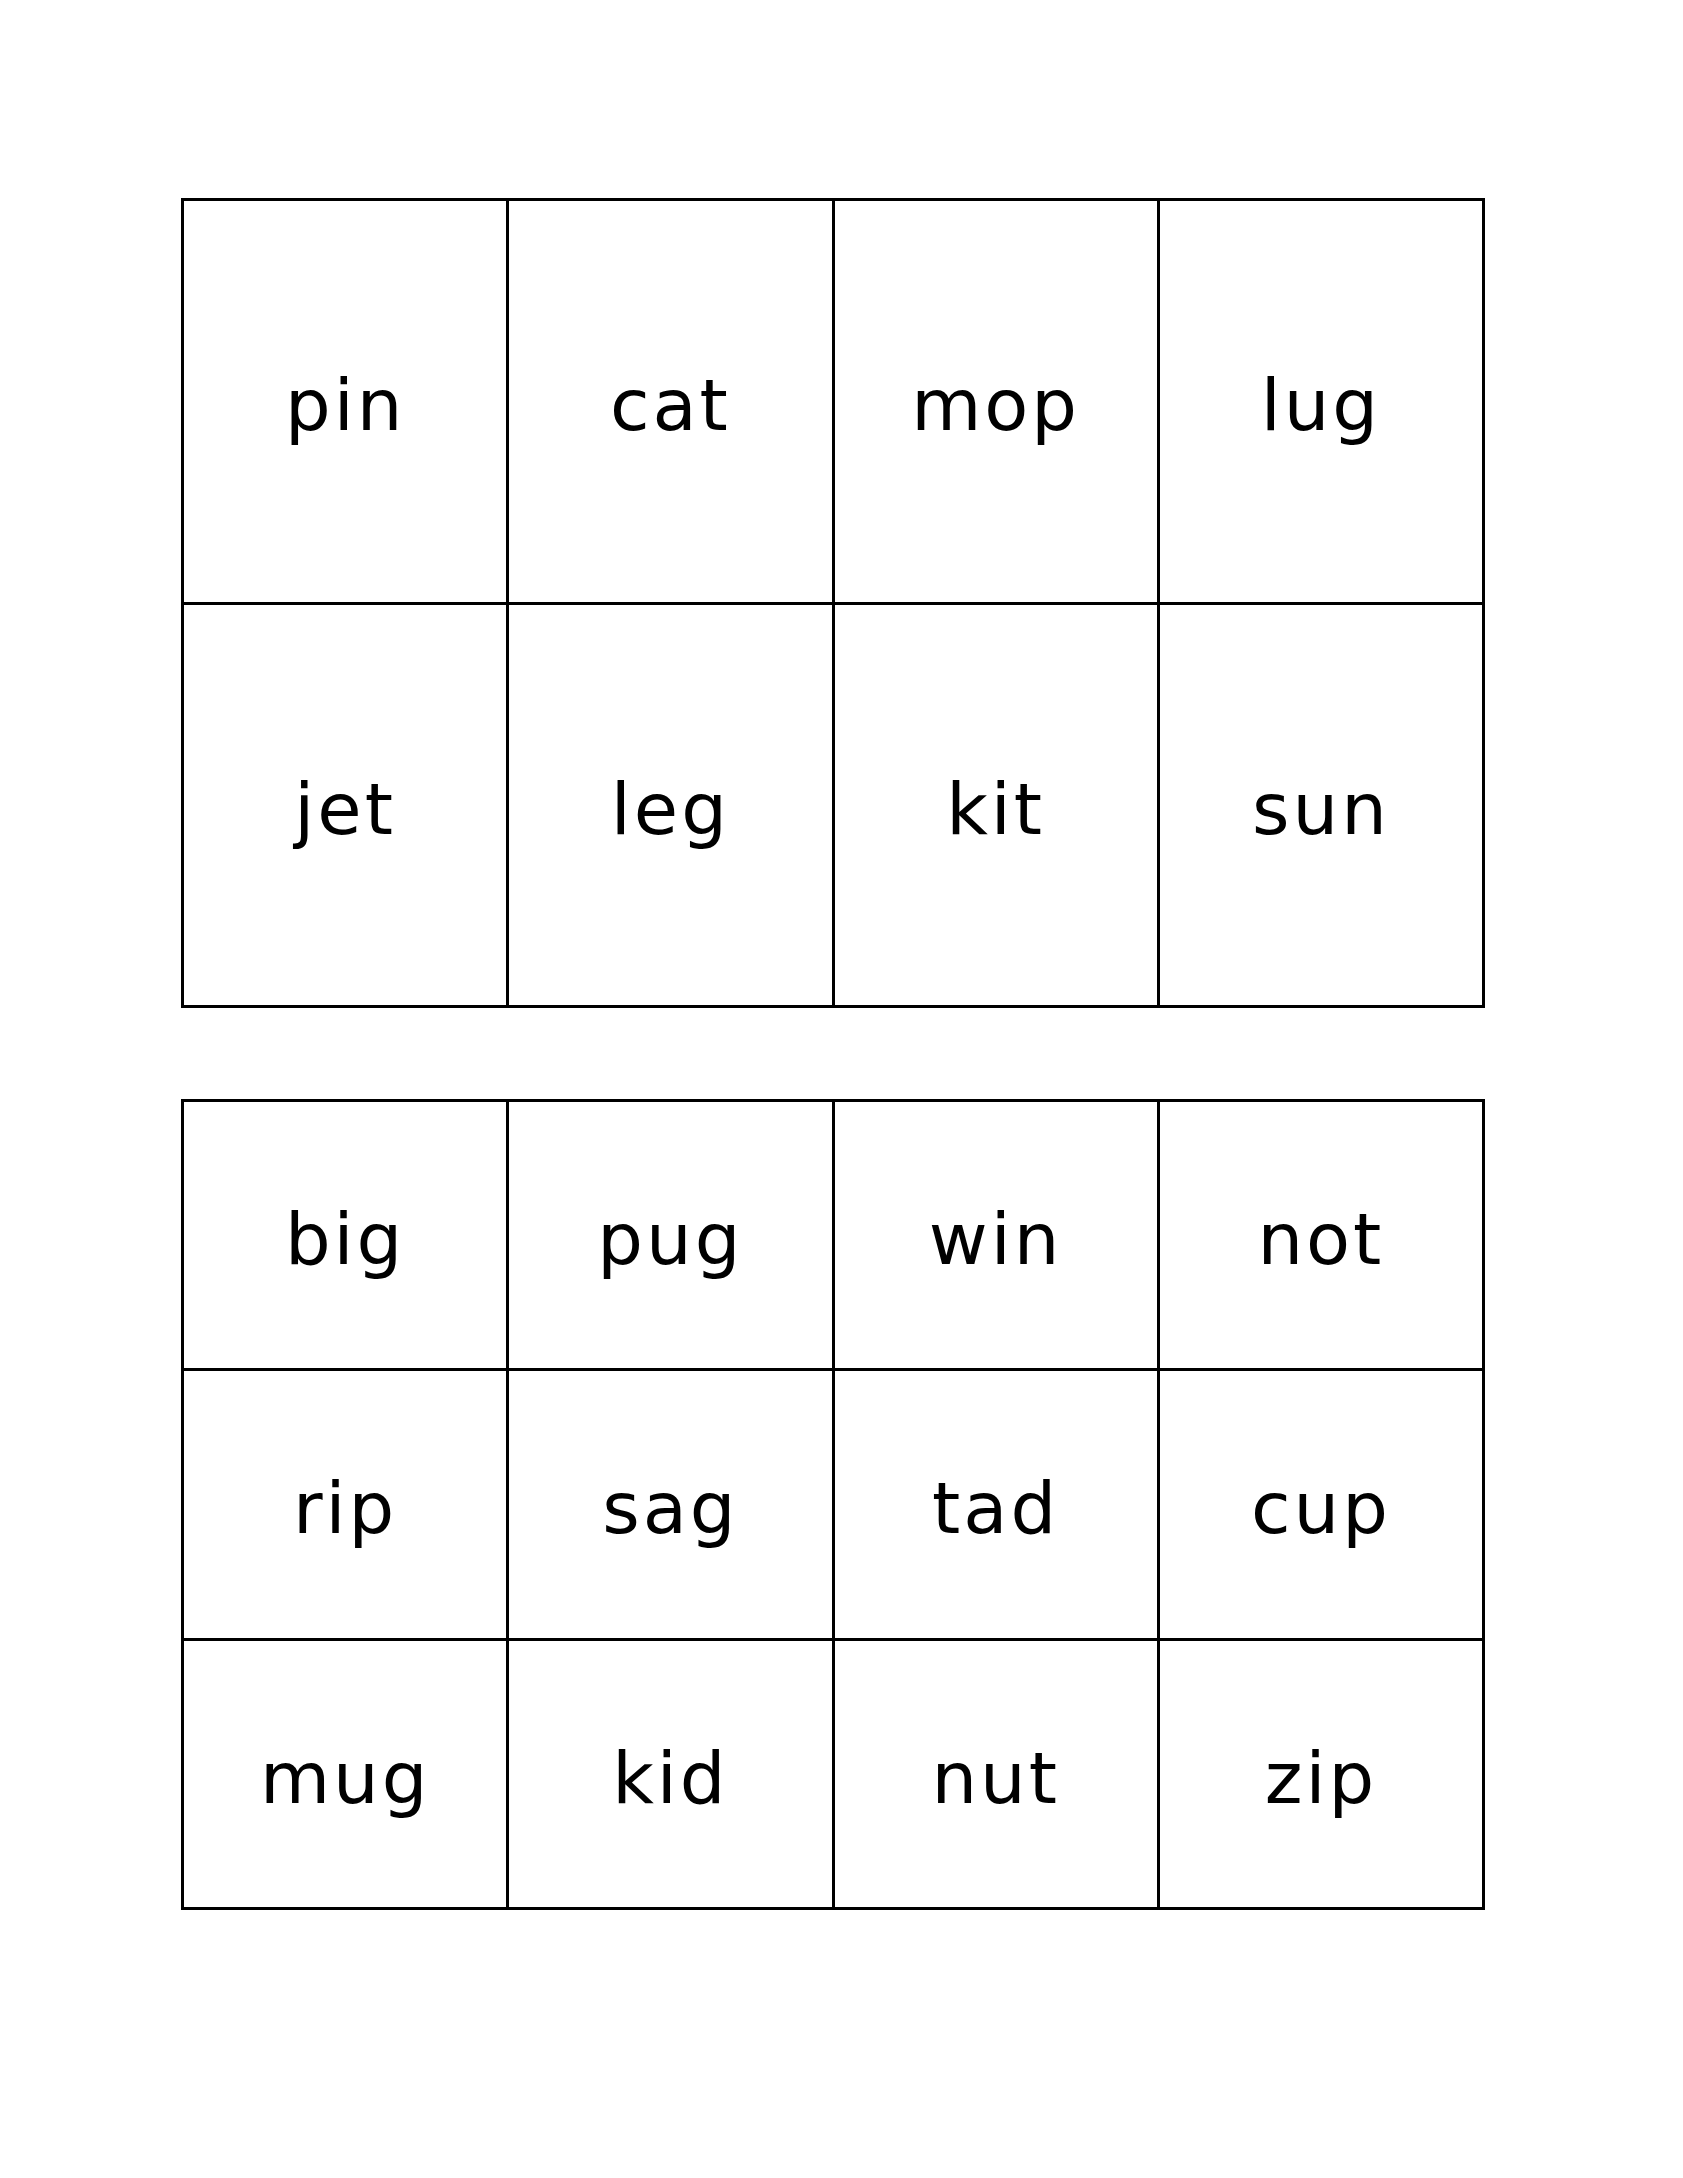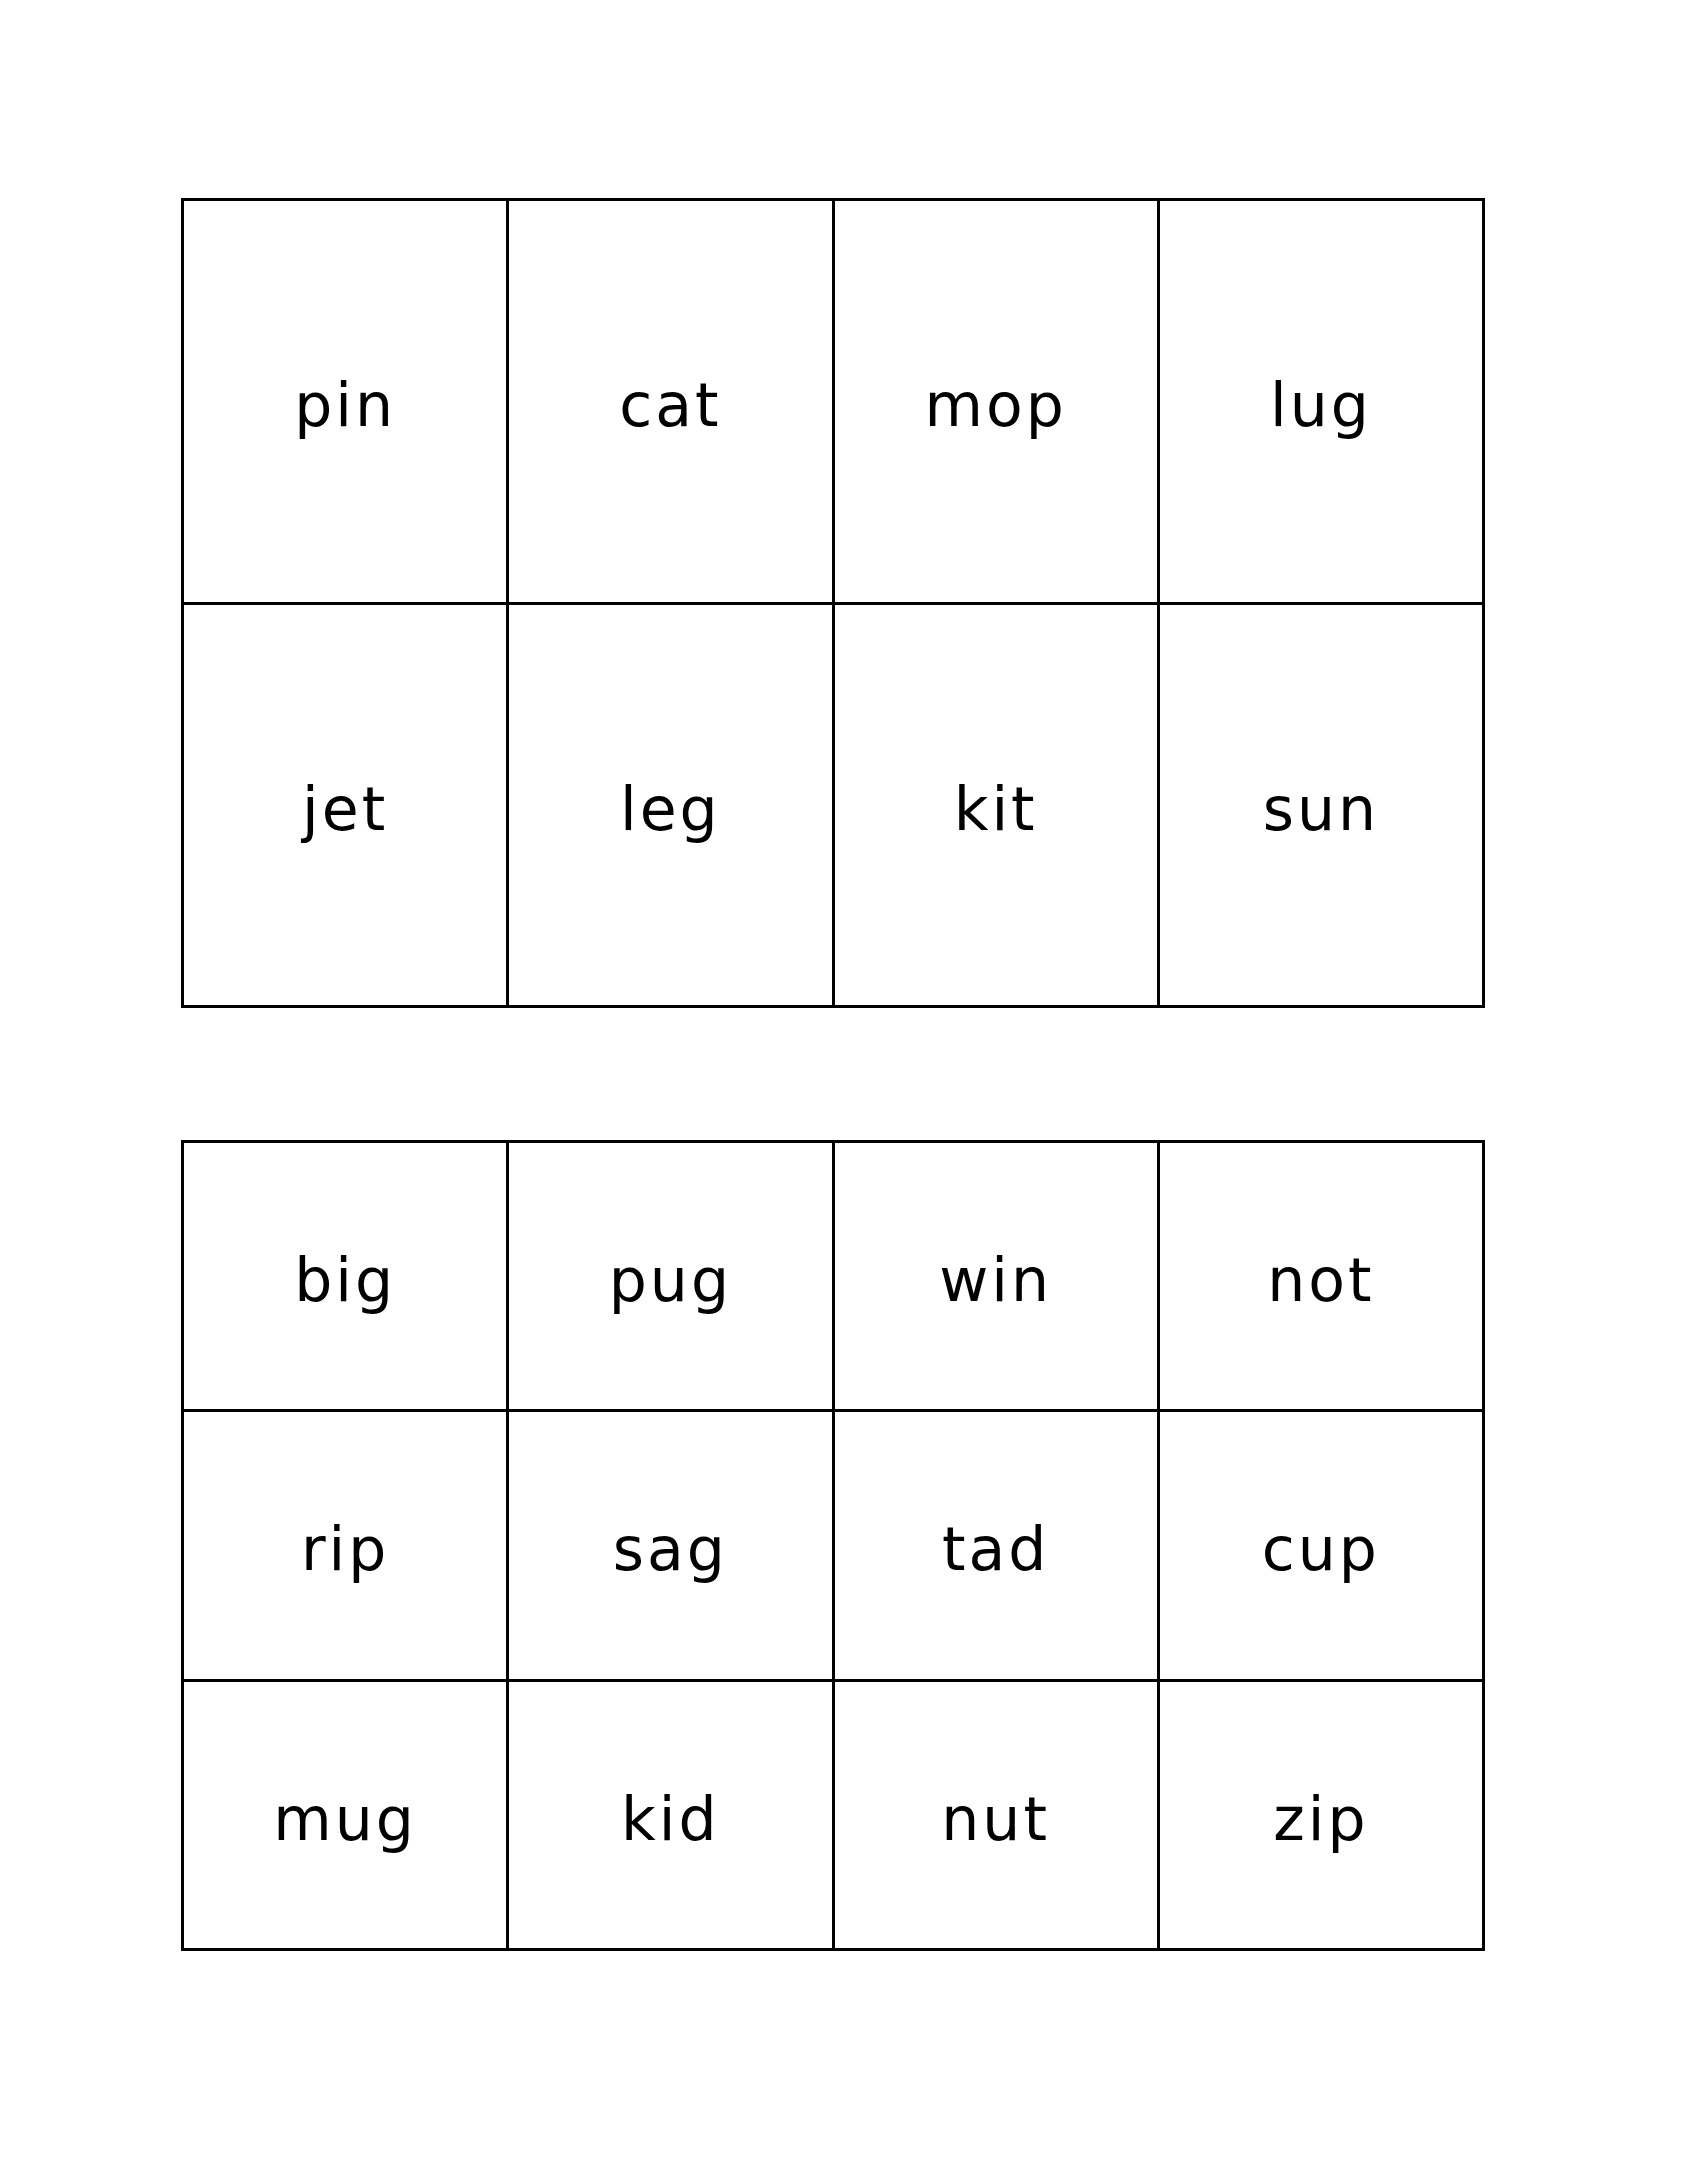--- a/index.html
+++ b/index.html
@@ -23,30 +23,30 @@
     width: 1304px;
     border-collapse: collapse;
     table-layout: fixed;
     background: #ffffff;
   }
   table.word-table.grid-top {
     top: 198px;
     height: 810px;
   }
   table.word-table.grid-bottom {
-    top: 1140px;
+    top: 1099px;
     height: 811px;
   }
   table.word-table td {
     border: 3px solid #000000;
     width: 25%;
     height: 25%;
     text-align: center;
     vertical-align: middle;
-    font-size: 60px;
+    font-size: 72px;
     letter-spacing: 3px;
     color: #000000;
     line-height: 1;
     padding: 0;
     padding-top: 8px;
   }
 </style>
 </head>
 <body>
 

